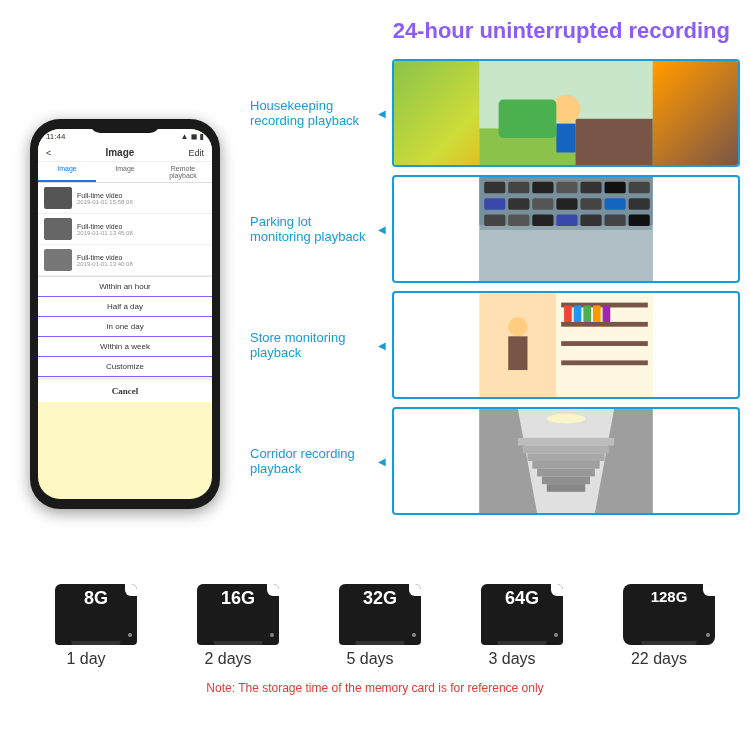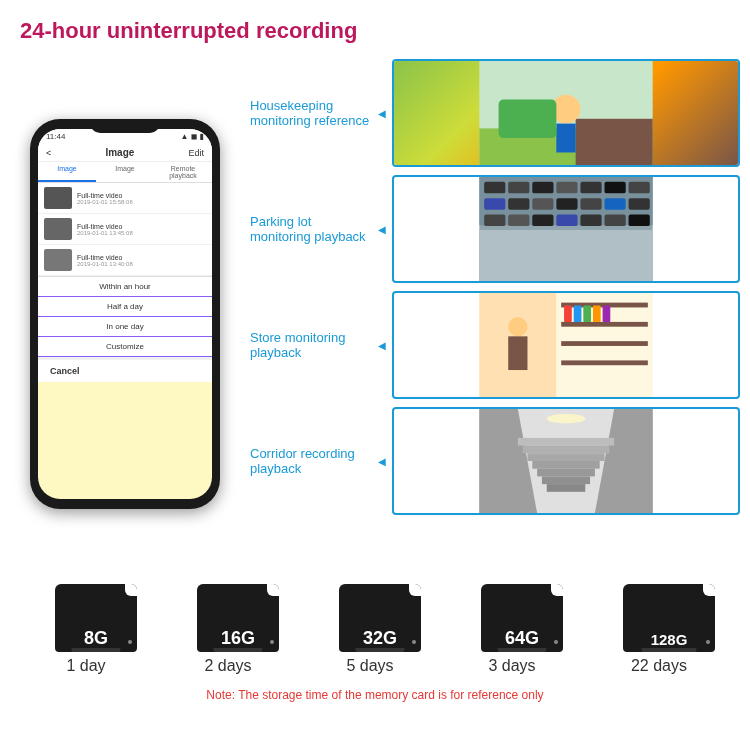--- a/index.html
+++ b/index.html
@@ -7,25 +7,25 @@
       width: 750px;
       height: 750px;
       background: #ffffff;
       font-family: Arial, sans-serif;
       overflow: hidden;
       position: relative;
     }
 
     
     .header {
-      text-align: left;
+      text-align: right;
       padding: 18px 20px 10px;
       font-size: 22px;
       font-weight: bold;
-      color: #be185d;
+      color: #8b5cf6;
     }
 
     
     .main-content {
       display: flex;
       flex-direction: row;
       padding: 0 10px;
       gap: 10px;
       height: 520px;
     }
@@ -145,26 +145,28 @@
 
     .phone-dropdown-item {
       text-align: center;
       padding: 5px 0;
       font-size: 8px;
       color: #333;
       border-bottom: 1px solid #8b5cf6;
     }
 
     .phone-dropdown-cancel {
-      padding: 6px 12px;
+      text-align: center;
+      padding: 6px 4px;
       font-size: 9px;
       color: #333;
       font-weight: bold;
       background: #fff;
       border-top: 3px solid #f0f0f0;
+      font-family: Liberation Serif, serif;
     }
 
     
     .right-section {
       flex: 1;
       display: flex;
       flex-direction: column;
       gap: 8px;
       padding-top: 5px;
     }
@@ -232,27 +234,27 @@
 
     .storage-card-item {
       display: flex;
       flex-direction: column;
       align-items: center;
       gap: 5px;
     }
 
     .sd-card {
       width: 82px;
-      height: 68px;
+      height: 61px;
       background: #1a1a1a;
       border-radius: 6px 6px 4px 4px;
       display: flex;
       flex-direction: column;
       align-items: center;
-      justify-content: flex-end;
+      justify-content: flex-start;
       position: relative;
       padding: 5px;
       margin-left: 20px;
     }
 
     .sd-card::after {
       content: '';
       position: absolute;
       bottom: 0;
       left: 50%;
@@ -350,31 +352,32 @@
           <div>
             <div class="phone-item-text">Full-time video</div>
             <div class="phone-item-sub">2019-01-01 13:40:08</div>
           </div>
         </div>
 
         <div class="phone-dropdown">
           <div class="phone-dropdown-item">Within an hour</div>
           <div class="phone-dropdown-item">Half a day</div>
           <div class="phone-dropdown-item">In one day</div>
+          <div class="phone-dropdown-item">Within a week</div>
           <div class="phone-dropdown-item">Customize</div>
           <div class="phone-dropdown-cancel">Cancel</div>
         </div>
       </div>
     </div>
   </div>
 
   <div class="right-section">
 
     <div class="monitoring-item">
-      <div class="monitoring-label">Housekeeping monitoring reference</div>
+      <div class="monitoring-label">Housekeeping recording playback</div>
       <div class="connector"></div>
       <div class="monitoring-img">
         <div class="img-housekeeping">
 
           <svg width="100%" height="100%" viewBox="0 0 180 108">
             <rect width="180" height="108" fill="#c8e6c9"></rect>
             <rect x="0" y="70" width="180" height="38" fill="#8bc34a"></rect>
             <rect x="100" y="60" width="80" height="48" fill="#795548"></rect>
             <ellipse cx="90" cy="50" rx="15" ry="15" fill="#ffcc80"></ellipse>
             <rect x="80" y="65" width="20" height="30" fill="#1565c0"></rect>
@@ -504,21 +507,21 @@
     <div class="storage-card-item">
       <div class="sd-card">
         <div class="sd-card-notch"></div>
         <div class="sd-card-label">64G</div>
         <div class="sd-card-dot"></div>
       </div>
       <div class="storage-days">3 days</div>
     </div>
 
     <div class="storage-card-item">
-      <div class="sd-card" style="width:92px;">
+      <div class="sd-card" style="width:92px;border-radius:8px;">
         <div class="sd-card-notch"></div>
         <div class="sd-card-label" style="font-size:15px;">128G</div>
         <div class="sd-card-dot"></div>
       </div>
       <div class="storage-days">22 days</div>
     </div>
 
   </div>
   <div class="storage-note">Note: The storage time of the memory card is for reference only</div>
 </div>

